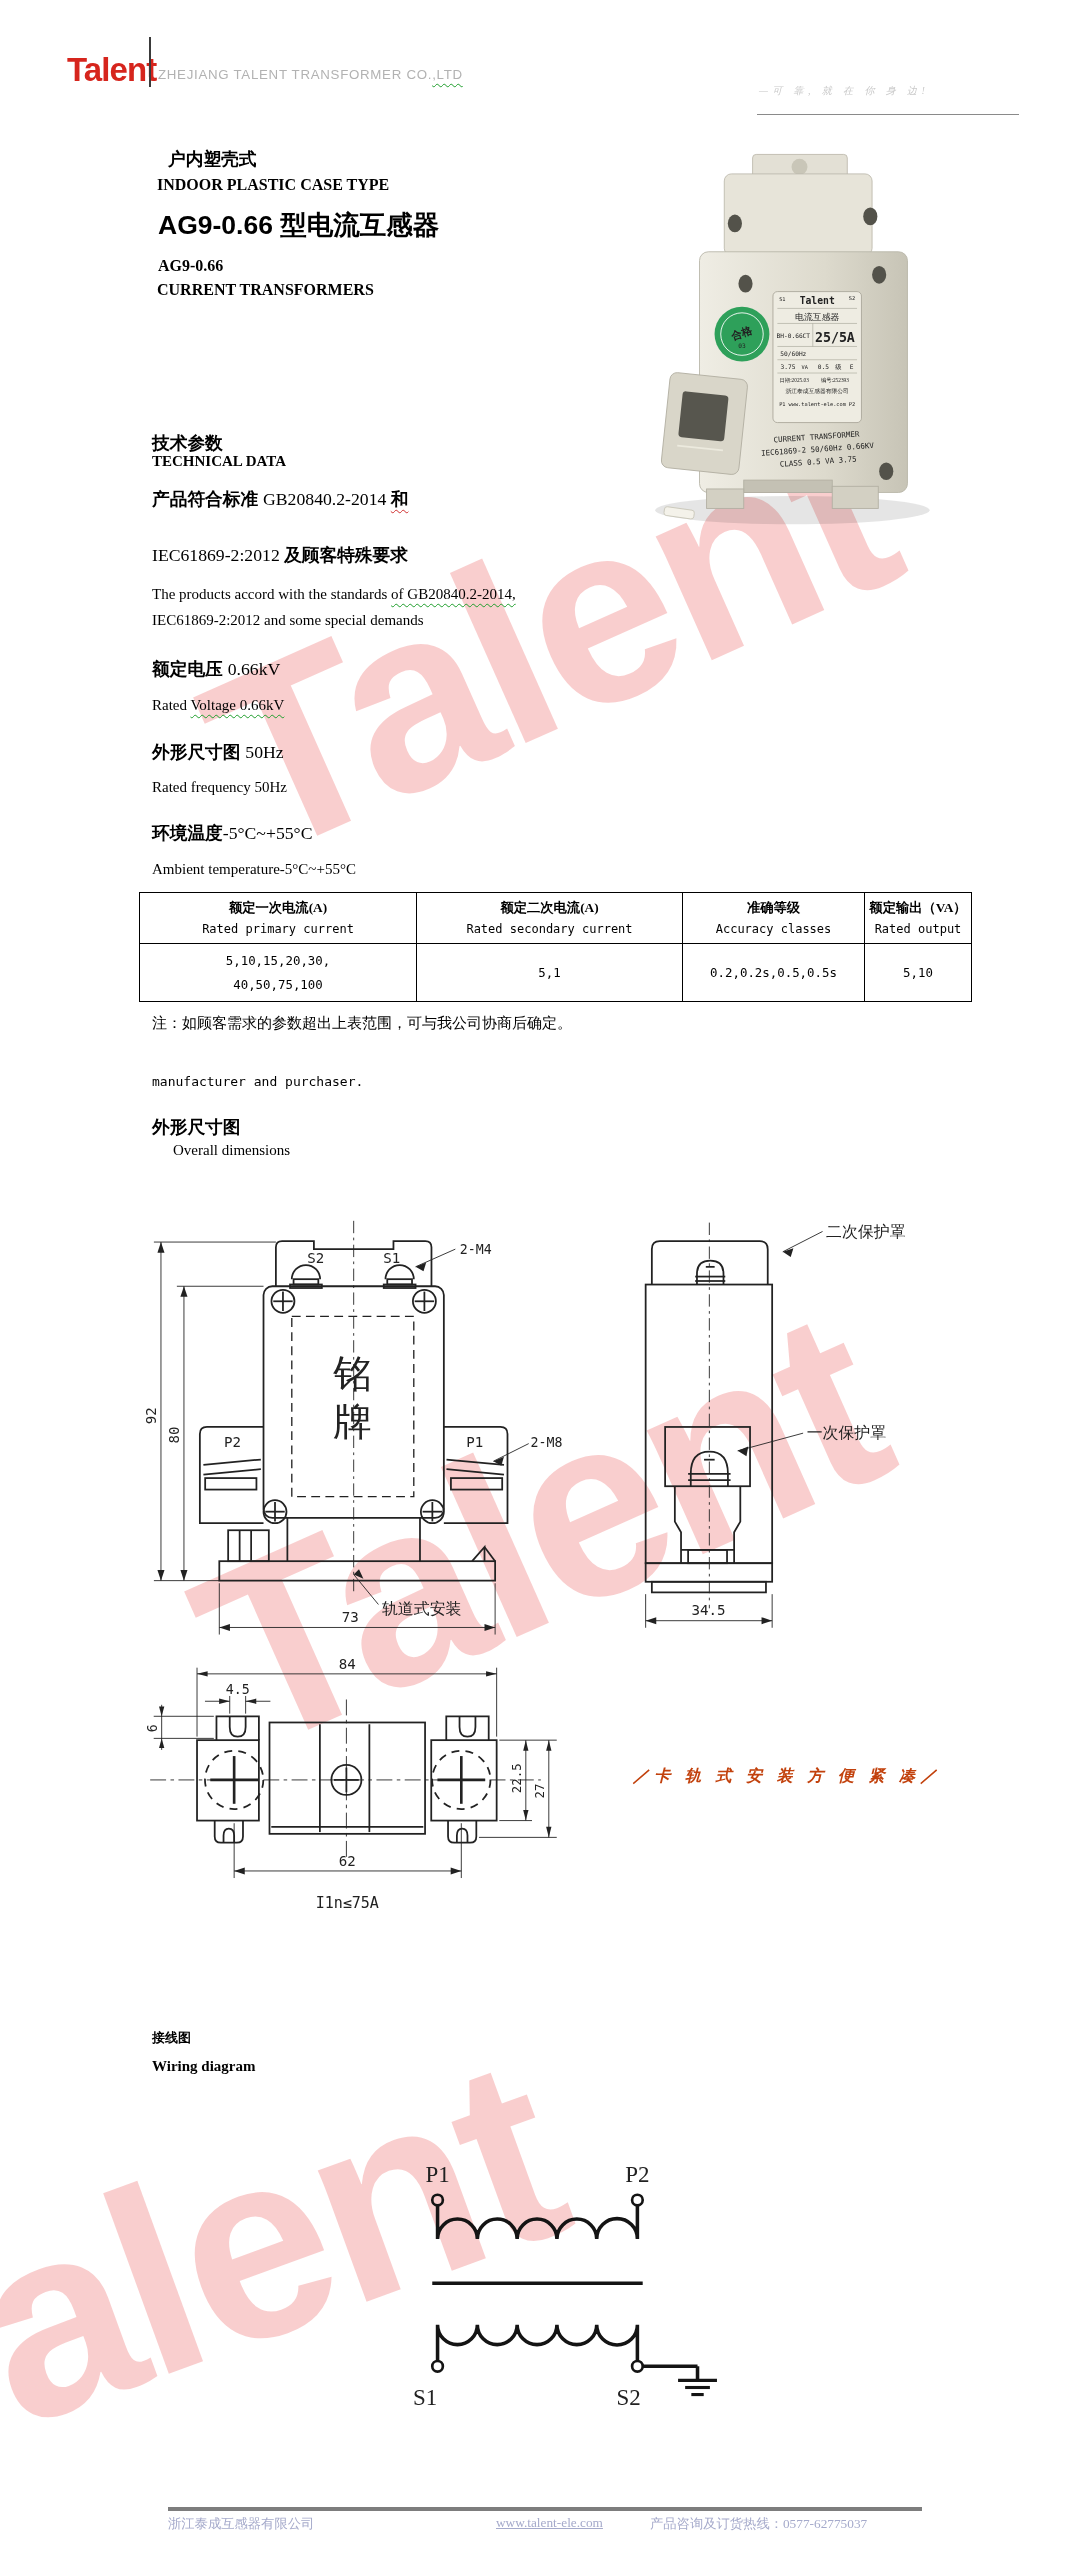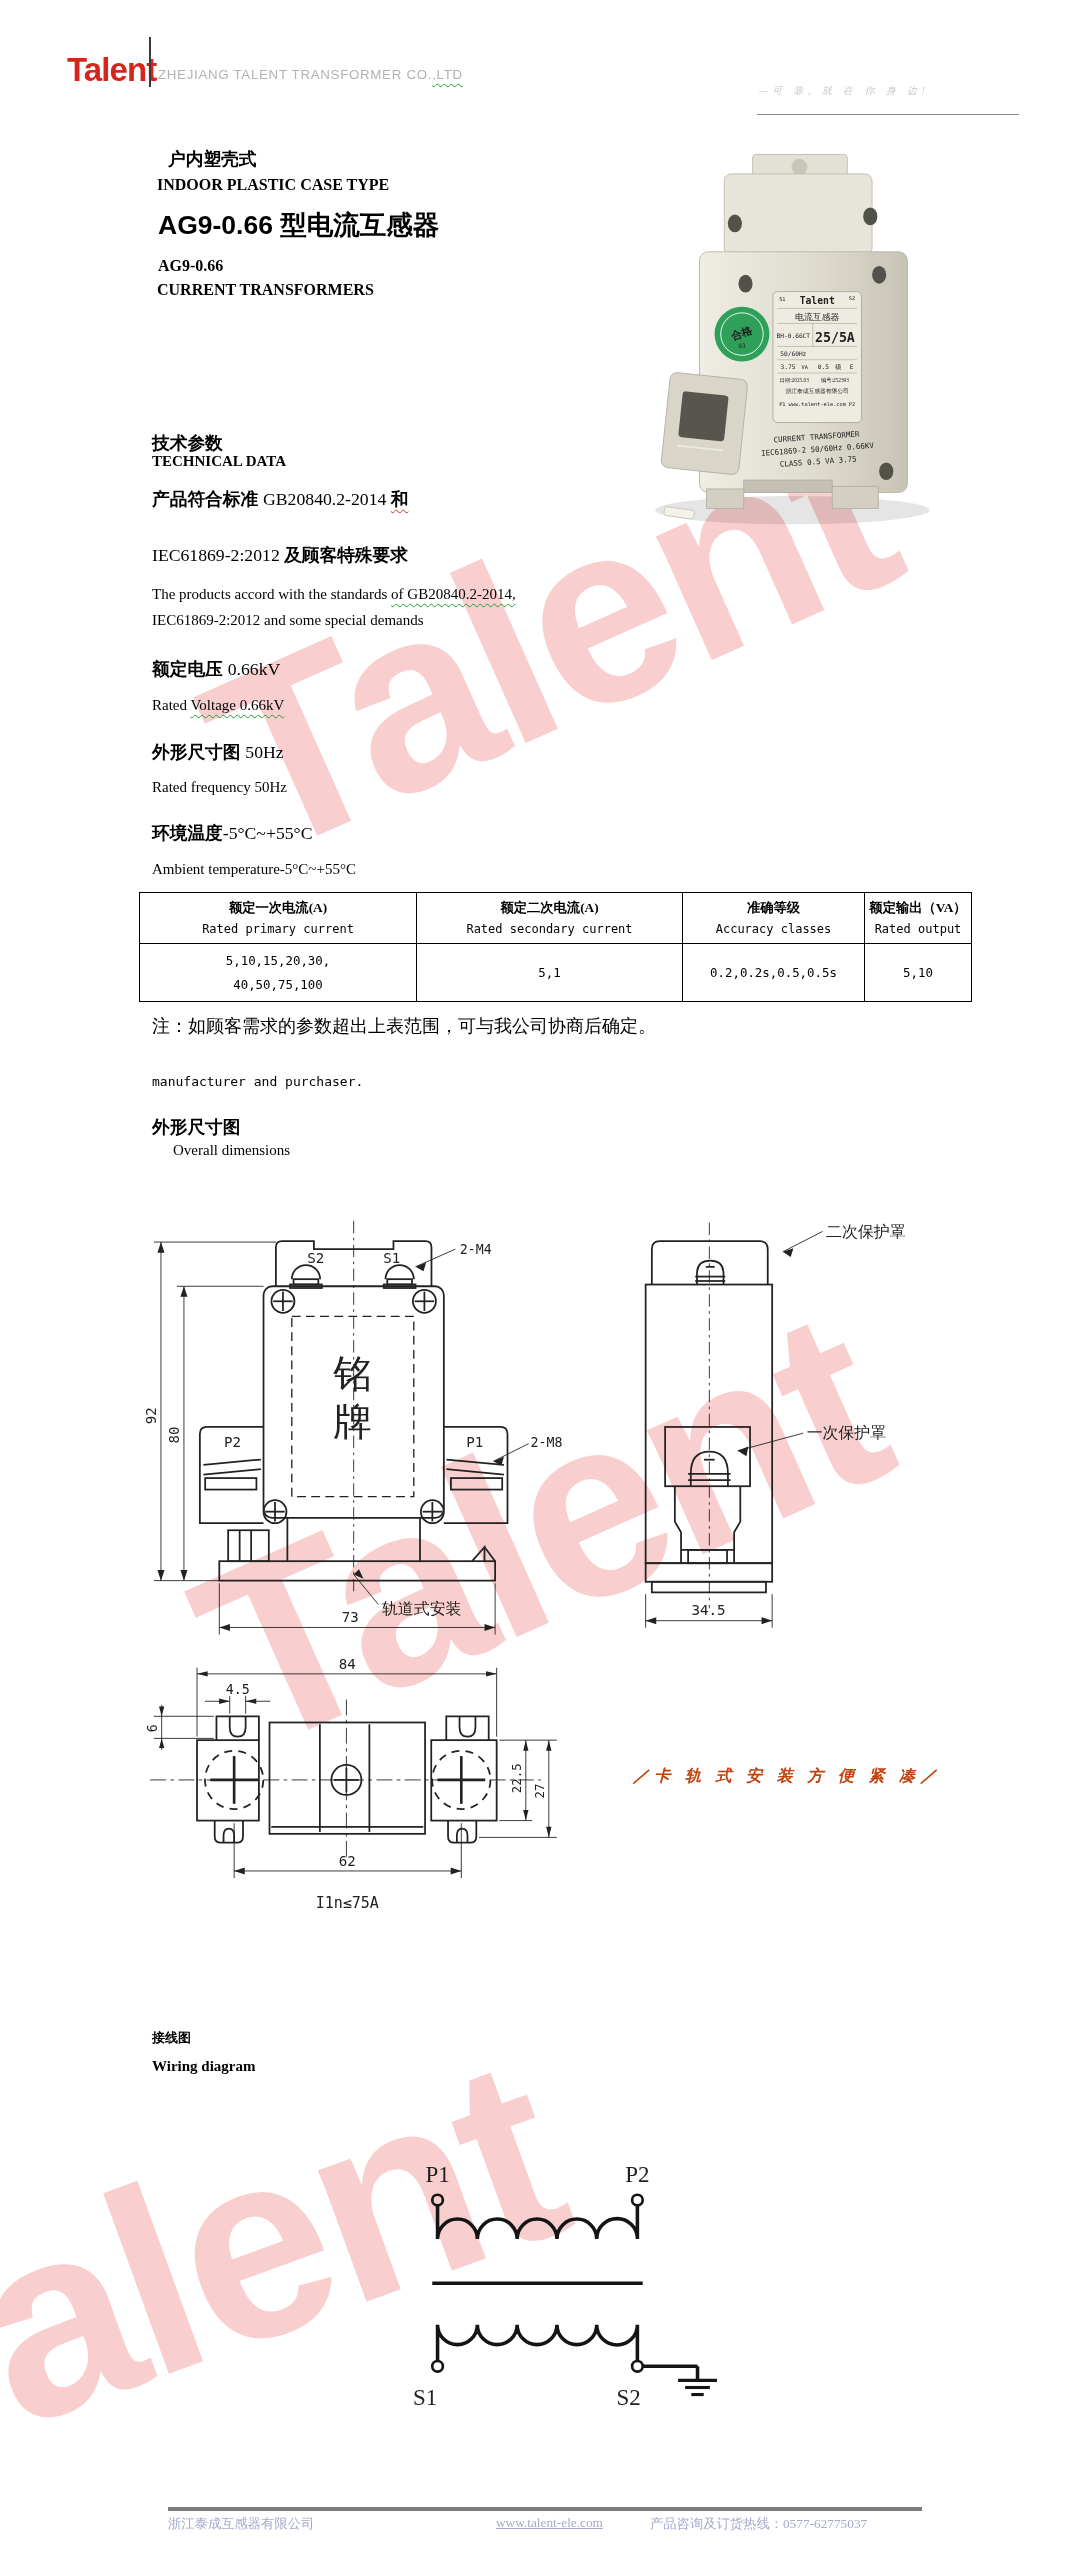--- a/index.html
+++ b/index.html
@@ -15,21 +15,21 @@
   .hdr-slogan{font-size:10px;font-style:italic;color:#c9c9c9;letter-spacing:4.4px;}
   .cnb{font-family:"Liberation Sans",sans-serif;font-weight:bold;}
   .serifb{font-weight:bold;}
   .wavy-red{text-decoration-line:underline;text-decoration-style:wavy;text-decoration-color:#d03030;text-decoration-thickness:0.9px;text-underline-offset:3.5px;}
   .wavy-green{text-decoration-line:underline;text-decoration-style:wavy;text-decoration-color:#1f9e2c;text-decoration-thickness:0.9px;text-underline-offset:3.5px;}
   table.spec{border-collapse:collapse;border:1.8px solid #000;table-layout:fixed;width:833px;}
   table.spec td{border:0.9px solid #000;text-align:center;vertical-align:middle;padding:0;}
   .th-cn{font-size:13.3px;font-weight:bold;padding-top:6.2px;}
   .th-en{font-family:"DejaVu Sans Mono",monospace;font-size:12px;padding:5.3px 0 7px 0;}
   .td-data{font-family:"DejaVu Sans Mono",monospace;font-size:12.4px;line-height:1.9;}
-  .note-cn{font-size:18px;}
+  .note-cn{font-size:15px;}
   .note-en{font-family:"DejaVu Sans Mono",monospace;font-size:13px;}
   .rail-slogan{font-size:16px;font-style:italic;font-weight:bold;color:#c2410c;letter-spacing:5.3px;}
   .ftr{font-size:13.3px;color:#a5aacb;}
   svg{overflow:visible;}
   svg text{font-family:"DejaVu Sans Mono",monospace;fill:#222;}
   svg .cjk{font-family:"Liberation Serif",serif;}
 </style>
 </head>
 <body>
 

